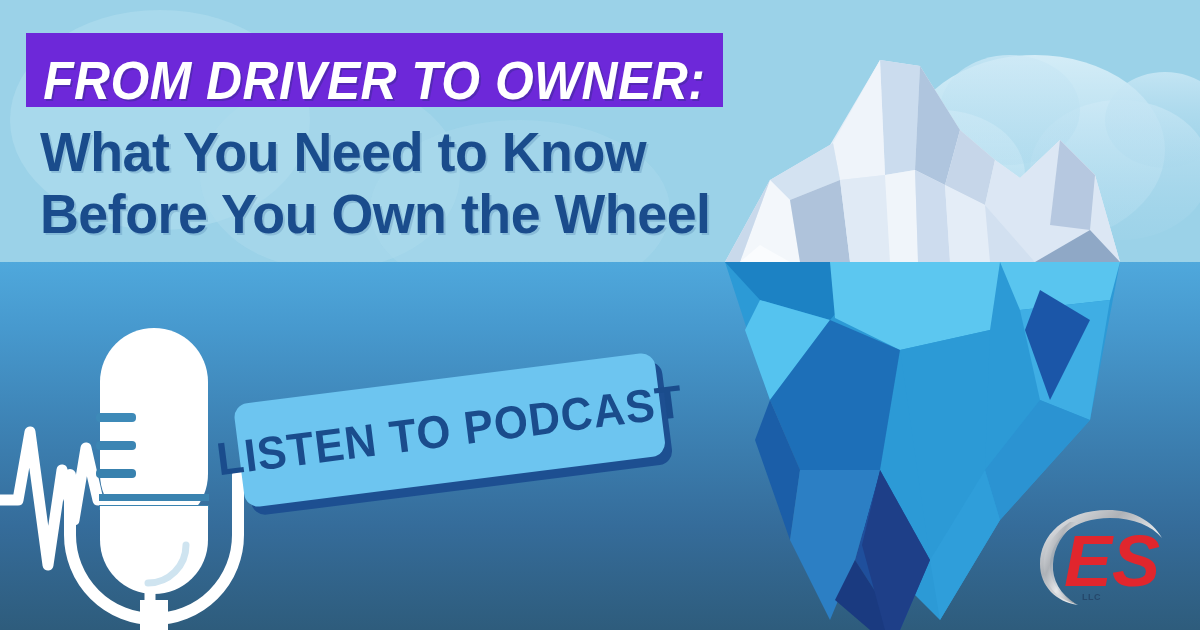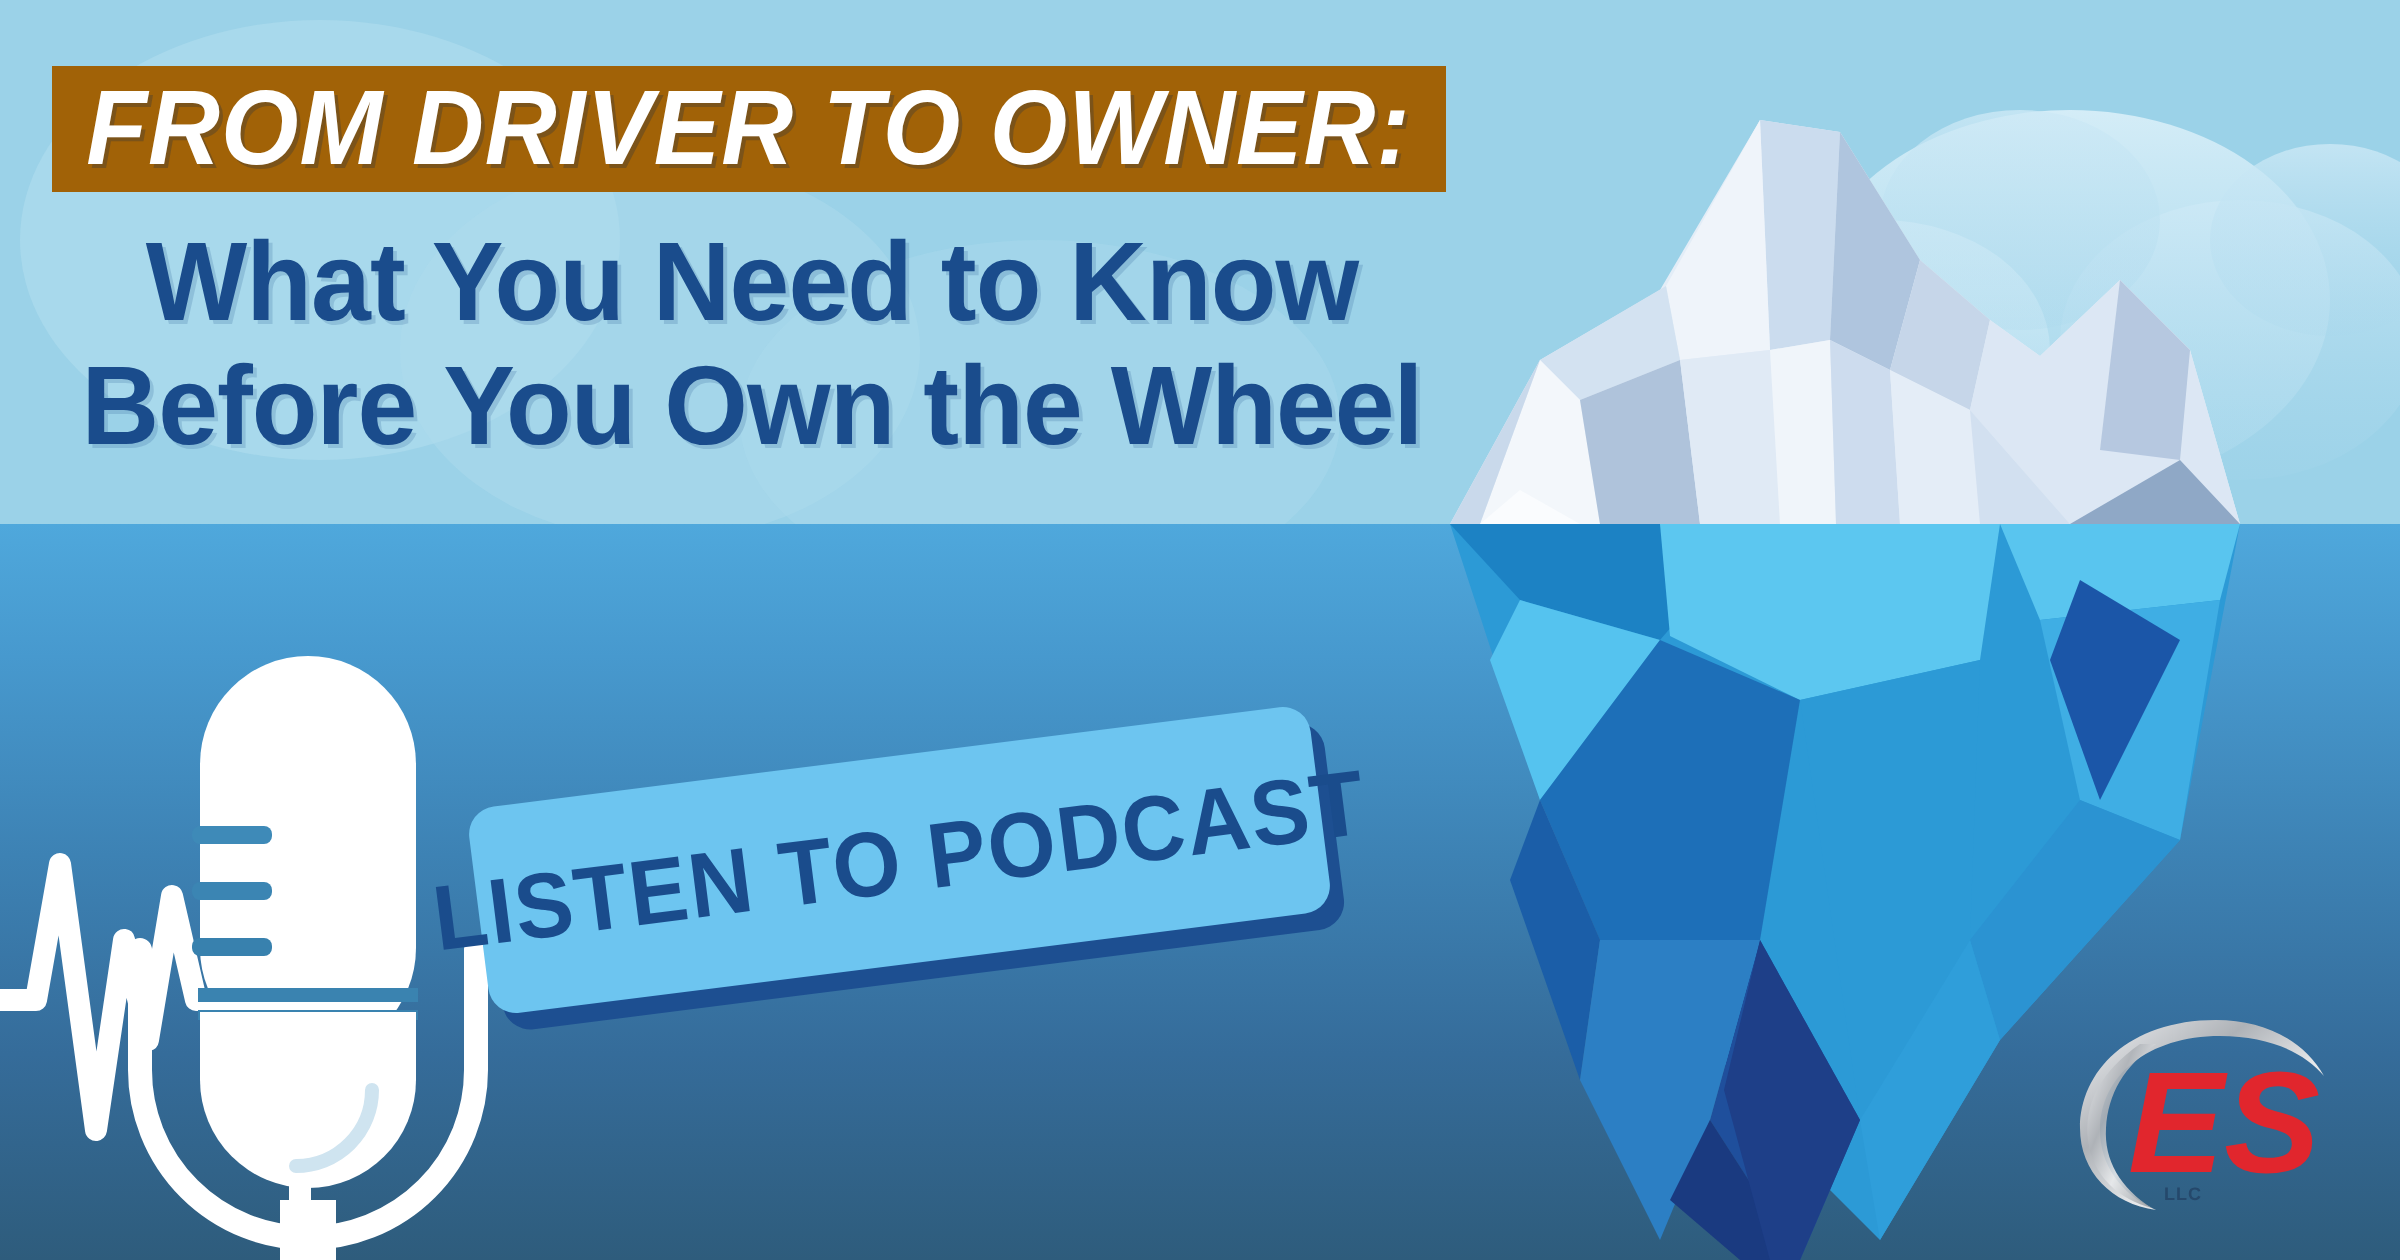--- a/index.html
+++ b/index.html
@@ -37,25 +37,25 @@
   }
 
   
   .headline-wrap {
     position: absolute;
     left: 26px;
     top: 33px;
     width: 700px;
   }
   .kicker-bar {
-    background: #a16207;
+    background: #6d28d9;
     width: 697px;
-    height: 63px;
+    height: 74px;
     display: flex;
-    align-items: center;
+    align-items: flex-end;
     justify-content: center;
     box-sizing: border-box;
     padding: 0 16px;
   }
   .kicker-text {
     color: #ffffff;
     font-family: "Liberation Sans Narrow", "Liberation Sans", sans-serif;
     font-weight: bold;
     font-style: italic;
     font-size: 53px;
@@ -66,21 +66,20 @@
     text-shadow: 2px 2px 0 rgba(10,40,80,0.25);
   }
   .subhead {
     margin-top: 14px;
     color: #1A4C8C;
     font-family: "Liberation Sans Narrow", "Liberation Sans", sans-serif;
     font-weight: bold;
     font-size: 56px;
     line-height: 1.1;
     letter-spacing: -0.5px;
-    text-align: center;
     width: 700px;
     text-shadow: 2px 2px 0 rgba(30,80,140,0.18);
   }
   .subhead .line { display: block; transform: scaleX(0.96); }
 
   
   .podcast-btn {
     position: absolute;
     left: 238px;
     top: 378px;

